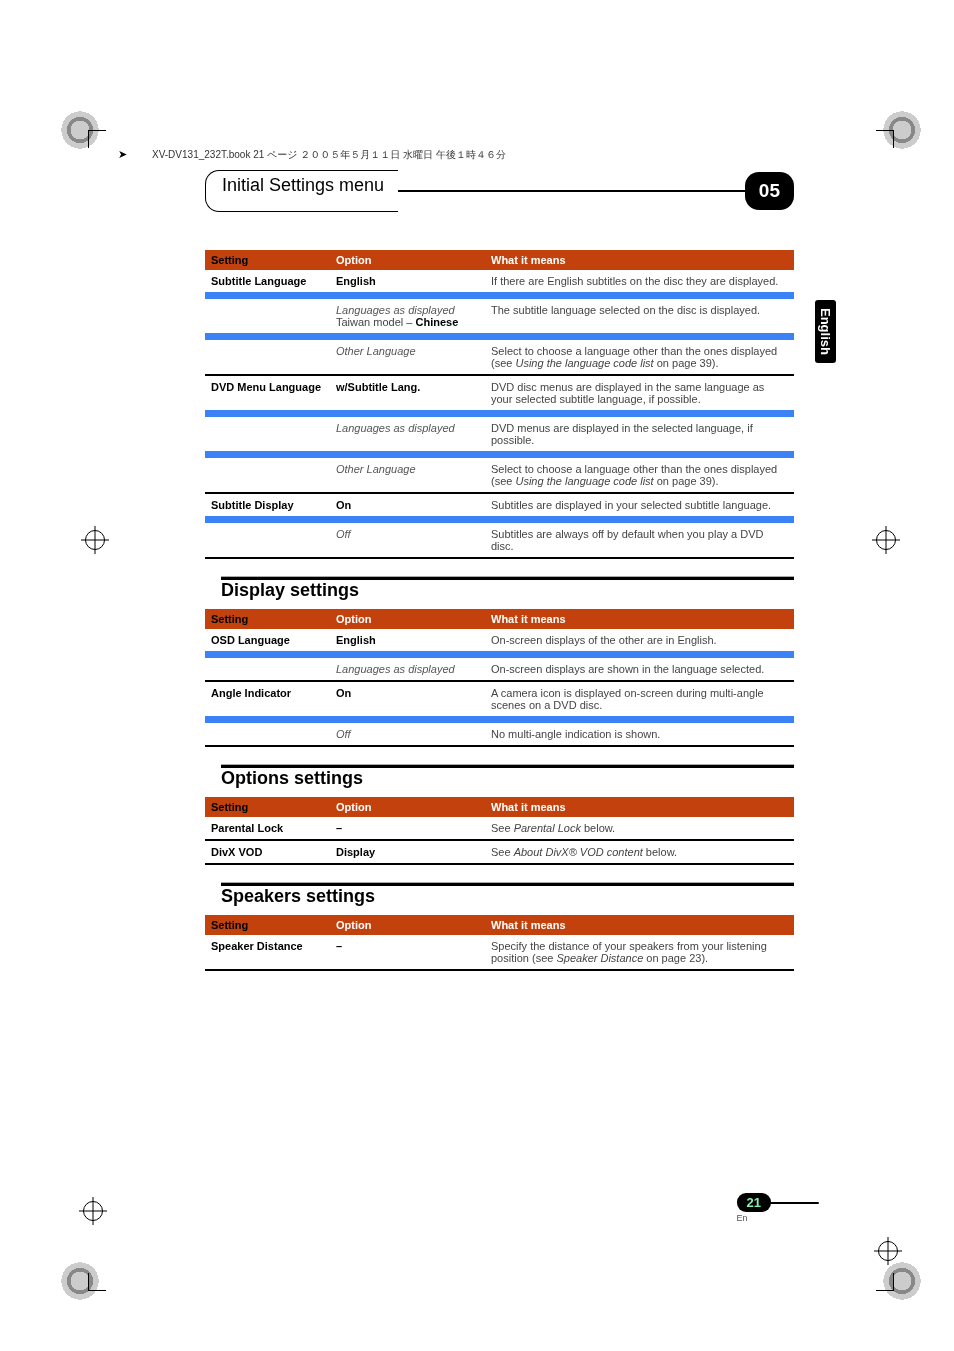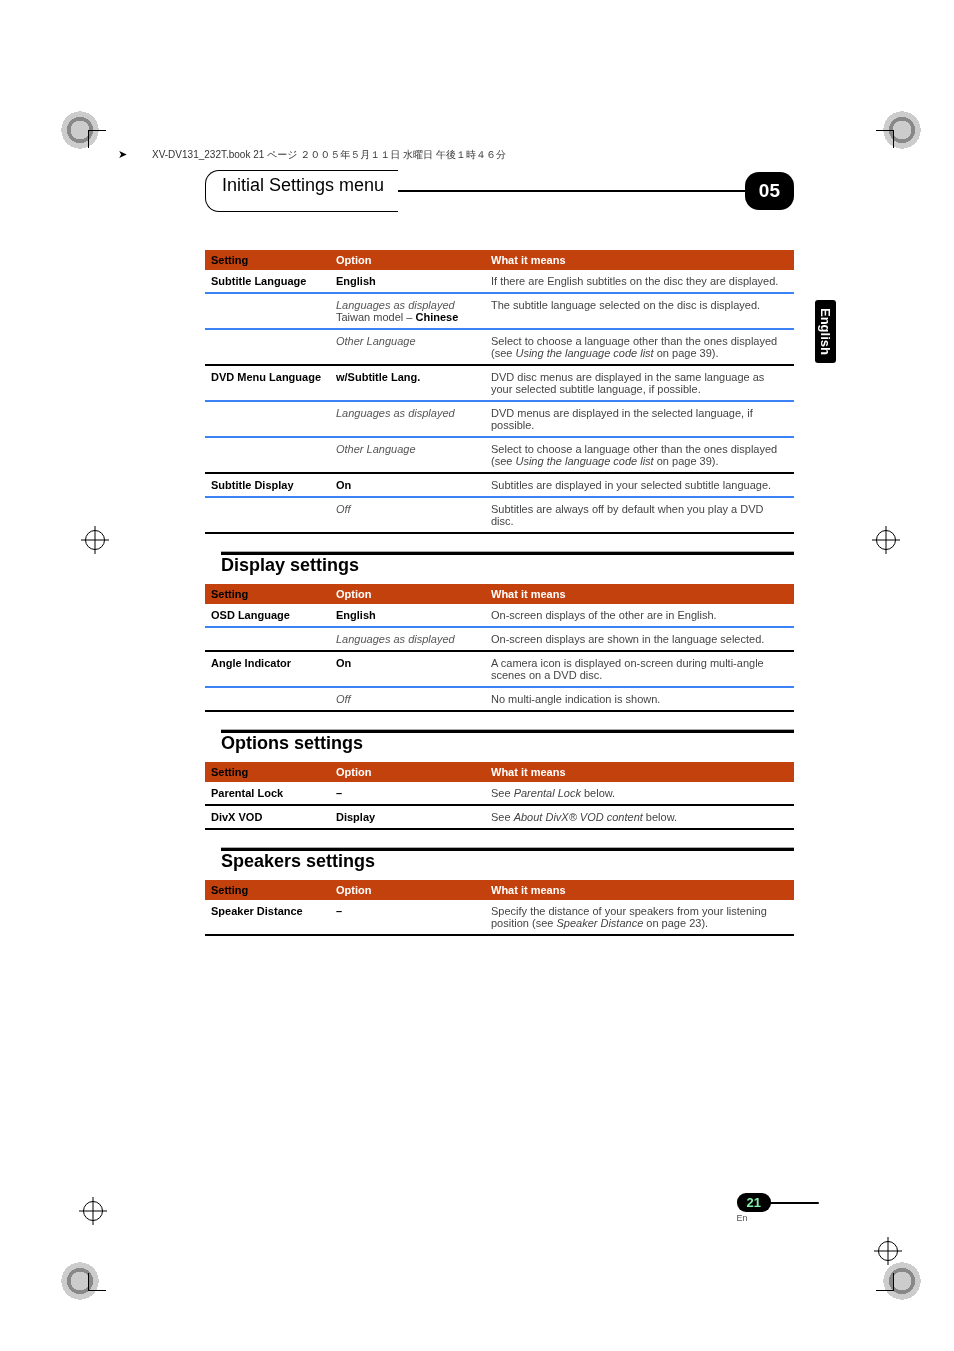--- a/index.html
+++ b/index.html
@@ -92,21 +92,21 @@
     }
     tbody td {
       padding: 5px 6px;
       vertical-align: top;
       color: #444;
     }
     .col-setting { width: 125px; font-weight: bold; color:#000; }
     .col-option { width: 155px; }
     .opt-bold { font-weight: bold; color:#000; }
     .opt-italic { font-style: italic; color:#555; }
-    .row-sep td { border-bottom: 2px solid #3b82f6; }
+    .row-sep td { border-bottom: 7px solid #3b82f6; }
     .group-top td { border-top: 2.5px solid #000; }
     .group-top:first-child td { border-top: none; }
     .section-heading {
       font-size: 18px;
       font-weight: bold;
       border-top: 3px solid #000;
       padding-top: 3px;
       margin: 14px 0 8px 16px;
     }
     h2.section-heading::before{

